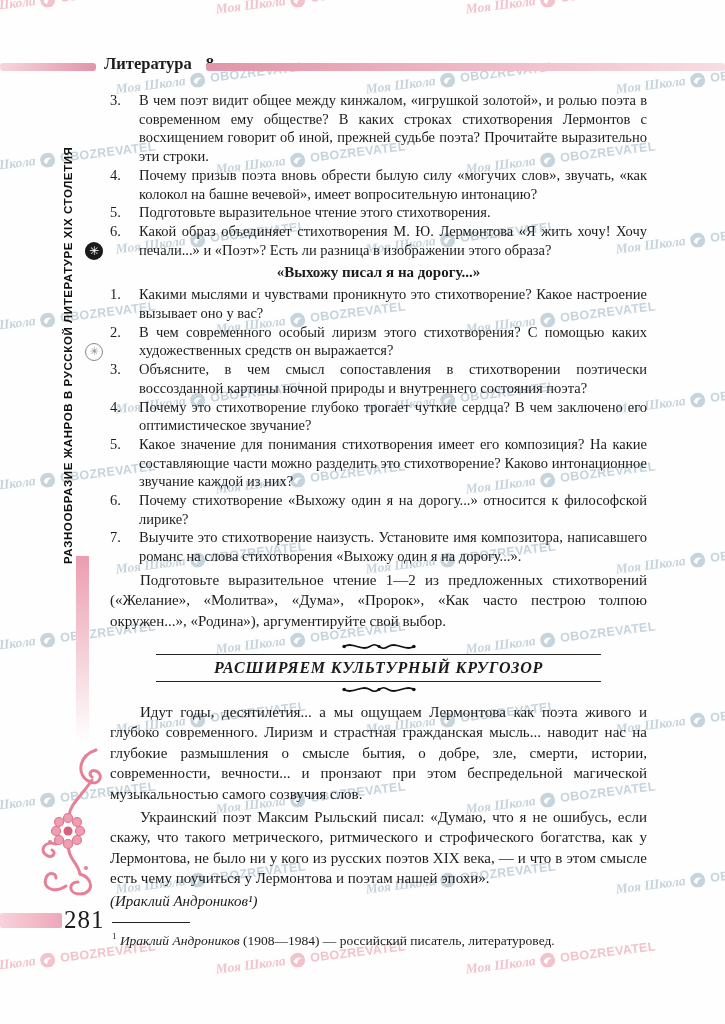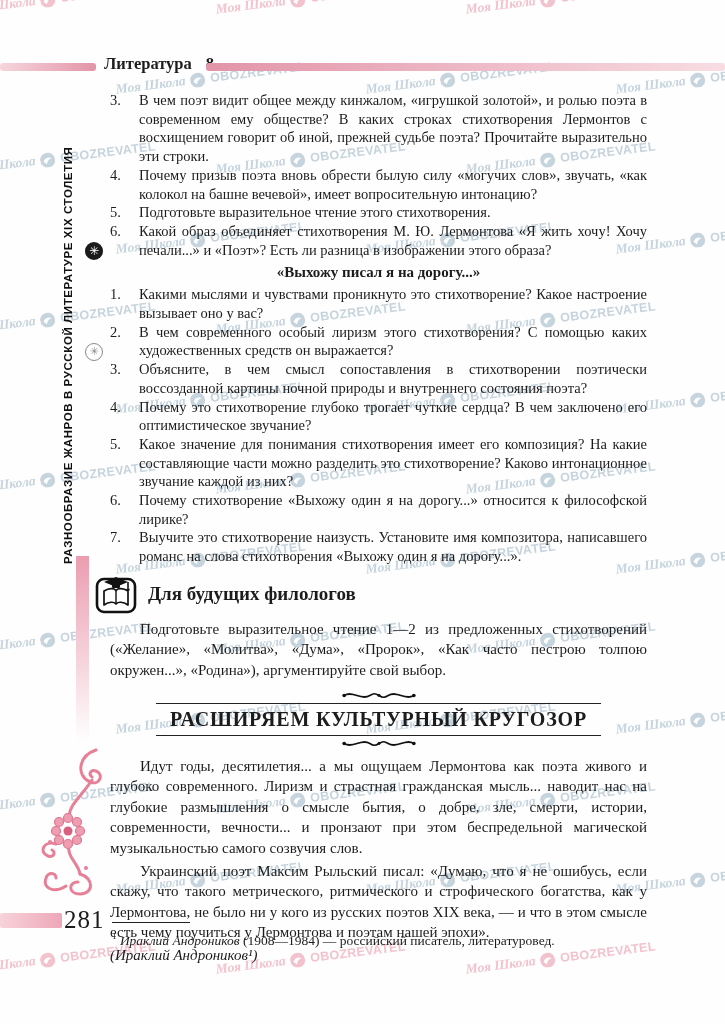--- a/index.html
+++ b/index.html
@@ -72,21 +72,21 @@
   .filolog-icon { width:42px; height:40px; flex:none; }
   .filolog-title { font-size:19px; font-weight:bold; }
 
   .para { margin:0 0 2px 0; font-size:15px; line-height:20.6px;
           text-align:justify; hyphens:auto; }
   .indent { text-indent:30px; }
   .attrib { font-style:italic; text-indent:0; text-align:left; }
 
   .divider { width:445px; margin:9px auto 7px auto; text-align:center; }
   .dline { border-top:1.3px solid #222; height:0; margin:2px 0; }
-  .dtitle { font-size:20px; font-weight:bold; letter-spacing:0.8px; padding:2px 0; }
+  .dtitle { font-size:16px; font-weight:bold; letter-spacing:0.8px; padding:2px 0;font-style:italic; }
   .orn { display:block; margin:0 auto; height:11px; }
 
   
   .footnote { position:absolute; left:112px; top:922px; width:535px; z-index:1;
               font-size:13.5px; line-height:17px; }
   .fn-rule { width:78px; border-top:1.3px solid #222; margin-bottom:5px; }
   .fn-text sup { font-size:9px; }
 </style>
 </head>
 <body>
@@ -495,32 +495,20 @@
       <li>
         <span class="qnum">6.</span>
         <div class="qtext">Почему стихотворение «Выхожу один я на дорогу...» относится к философской лирике?</div>
       </li>
       <li>
         <span class="qnum">7.</span>
         <div class="qtext">Выучите это стихотворение наизусть. Установите имя композитора, написавшего романс на слова стихотворения «Выхожу один я на дорогу...».</div>
       </li>
     </ol>
 
-    <div class="filolog">
-      <svg class="filolog-icon" viewBox="0 0 42 40">
-        <rect x="2" y="5" width="38" height="33" rx="7" fill="#fff" stroke="#111" stroke-width="2.6"></rect>
-        <path d="M9,31 C14,27.5 19,27.5 21,30 C23,27.5 28,27.5 33,31 L33,17 C28,14 23,14 21,16.5 C19,14 14,14 9,17 Z" fill="#fff" stroke="#111" stroke-width="1.7" stroke-linejoin="round"></path>
-        <line x1="21" y1="16.5" x2="21" y2="30" stroke="#111" stroke-width="1.4"></line>
-        <rect x="17" y="10.5" width="8" height="3.5" rx="1" fill="#111"></rect>
-        <polygon points="21,3 33,8 21,13 9,8" fill="#111"></polygon>
-        <path d="M33,8 L33,14" stroke="#111" stroke-width="1.6"></path>
-        <circle cx="33" cy="15.5" r="1.6" fill="#111"></circle>
-      </svg>
-      <span class="filolog-title">Для будущих филологов</span>
-    </div>
 
     <p class="para indent">Подготовьте выразительное чтение 1—2 из предложенных стихотворений («Желание», «Молитва», «Дума», «Пророк», «Как часто пестрою толпою окружен...», «Родина»), аргументируйте свой выбор.</p>
 
     <div class="divider">
       <svg class="orn" width="84" height="11" viewBox="0 0 84 12">
         <path d="M4,6 C14,0 22,12 32,6 C36,3.5 38,3.5 42,6 C46,8.5 48,8.5 52,6 C62,0 70,12 80,6" fill="none" stroke="#111" stroke-width="1.8"></path>
         <circle cx="4" cy="6" r="2" fill="#111"></circle>
           <circle cx="80" cy="6" r="2" fill="#111"></circle>
           <circle cx="42" cy="6" r="1.6" fill="#111"></circle>
       </svg>

